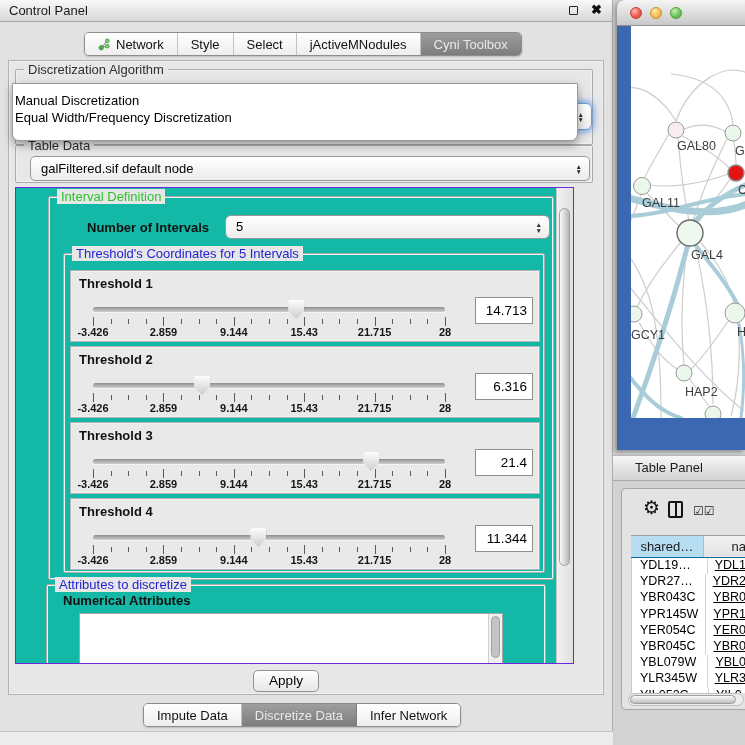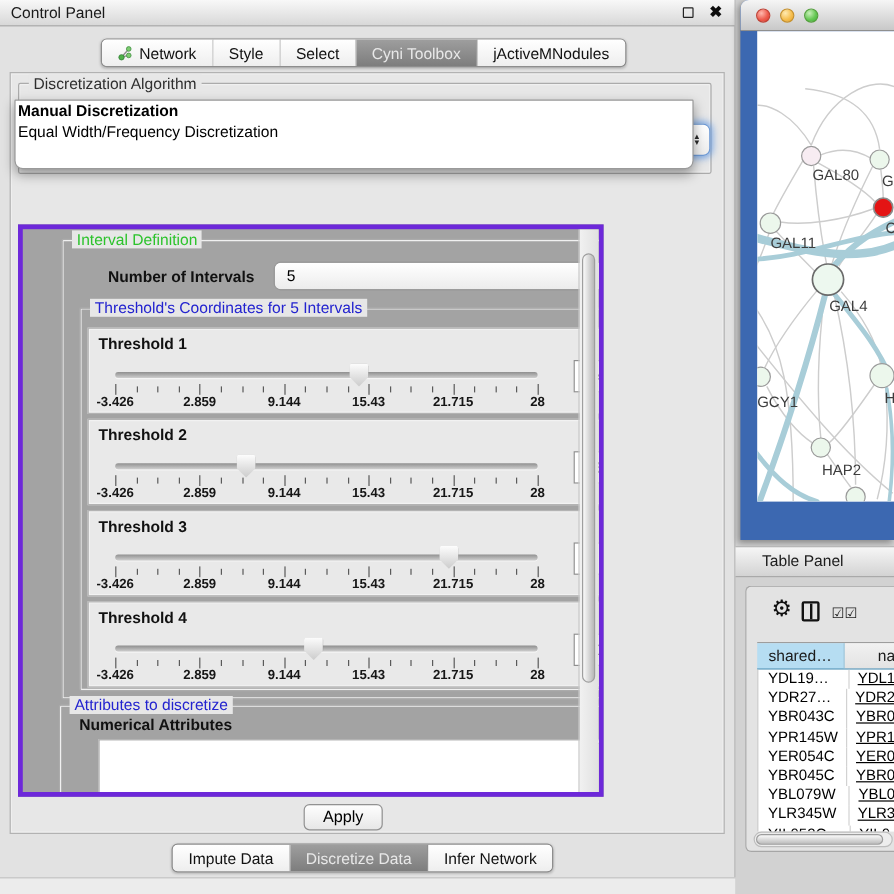--- a/index.html
+++ b/index.html
@@ -36,23 +36,23 @@
   .spin-arrows{position:absolute;right:7px;top:50%;transform:translateY(-50%);display:flex;flex-direction:column;align-items:center;}
   .spin-arrows span{font-size:6.5px;line-height:5.5px;color:#2a2a2a;}
 
   .algo-combo{left:14px;top:33px;width:562px;height:27px;border:1px solid #6f9bd6;border-radius:6px;
     box-shadow:0 0 6px 2px rgba(95,150,225,.8);}
 
   .popup{position:absolute;left:12px;top:83px;width:566px;height:58px;background:#fff;border:1px solid #9a9a9a;
     border-radius:1px 1px 7px 7px;box-shadow:0 4px 10px rgba(0,0,0,.35);z-index:60;}
   .popup-hint{text-align:center;color:#bcbcbc;font-size:13px;height:18px;line-height:19px;}
   .popup-opt{font-size:13px;height:17px;line-height:17px;padding-left:2px;color:#000;white-space:nowrap;}
-  .popup-opt.bold{font-weight:bold;}
-
-  .scrollpane{position:absolute;left:6px;top:126px;width:488px;height:477px;border:4px solid #6d28d9;background:#a3a3a3;overflow:hidden;}
+  .popup-opt.bold{font-weight:normal;margin-top:8px;}
+
+  .scrollpane{position:absolute;left:6px;top:126px;width:559px;height:477px;border:1px solid #6d28d9;background:#14b8a6;overflow:hidden;}
   .vscroll{position:absolute;right:0;top:0;width:17px;height:100%;background:linear-gradient(90deg,#f1f1f1,#e0e0e0);border-left:1px solid #c8c8c8;}
   .vscroll .thumb{position:absolute;left:2px;top:20px;width:11px;height:358px;border-radius:6px;
     background:linear-gradient(90deg,#fbfbfb,#b7b7b7);border:1px solid #9e9e9e;}
 
   .interval-group{left:32px;top:8px;width:506px;height:384px;}
   .noi-label{position:absolute;left:38px;top:23px;font-size:13px;font-weight:bold;color:#111;}
   .noi-spinner{left:176px;top:18px;width:325px;height:24px;border-radius:6px;}
   .tgroup{left:14px;top:56px;width:482px;height:320px;}
 
   .th-box{position:absolute;left:6px;width:470px;height:72px;border:1px solid #b3b3b3;background:#e9e9e9;box-shadow:inset 0 0 0 1px #f2f2f2;}
@@ -138,40 +138,50 @@
           </svg>
         </span>
         <span>Network</span>
       </div>
       <div class="seg-tab">
         <span>Style</span>
       </div>
       <div class="seg-tab">
         <span>Select</span>
       </div>
+      <div class="seg-tab">
+        <span>jActiveMNodules</span>
+      </div>
       <div class="seg-tab selected">
         <span>Cyni Toolbox</span>
-      </div>
-      <div class="seg-tab">
-        <span>jActiveMNodules</span>
       </div>
     </div>
 
   <div class="cp-main">
 
     <div class="group" style="left:6px;top:8px;width:578px;height:76px;">
       <span class="group-label lbl-dark">Discretization Algorithm</span>
       <div class="combo algo-combo">
         <span class="spin-arrows">
             <span>▲</span>
             <span>▼</span>
           </span>
       </div>
     </div>
 
+    <div class="group" style="left:6px;top:84px;width:578px;height:38px;">
+      <span class="group-label lbl-dark">Table Data</span>
+      <div class="combo" style="left:14px;top:10px;width:560px;height:25px;">
+        <span class="combo-text">galFiltered.sif default node</span>
+        <span class="spin-arrows">
+            <span>▲</span>
+            <span>▼</span>
+          </span>
+      </div>
+    </div>
 
     <div class="scrollpane">
       <div class="group interval-group">
         <span class="group-label lbl-green">Interval Definition</span>
         <span class="noi-label">Number of Intervals</span>
         <div class="combo noi-spinner">
           <span class="combo-text" style="line-height:22px;">5</span>
           <span class="spin-arrows">
               <span>▲</span>
               <span>▼</span>

